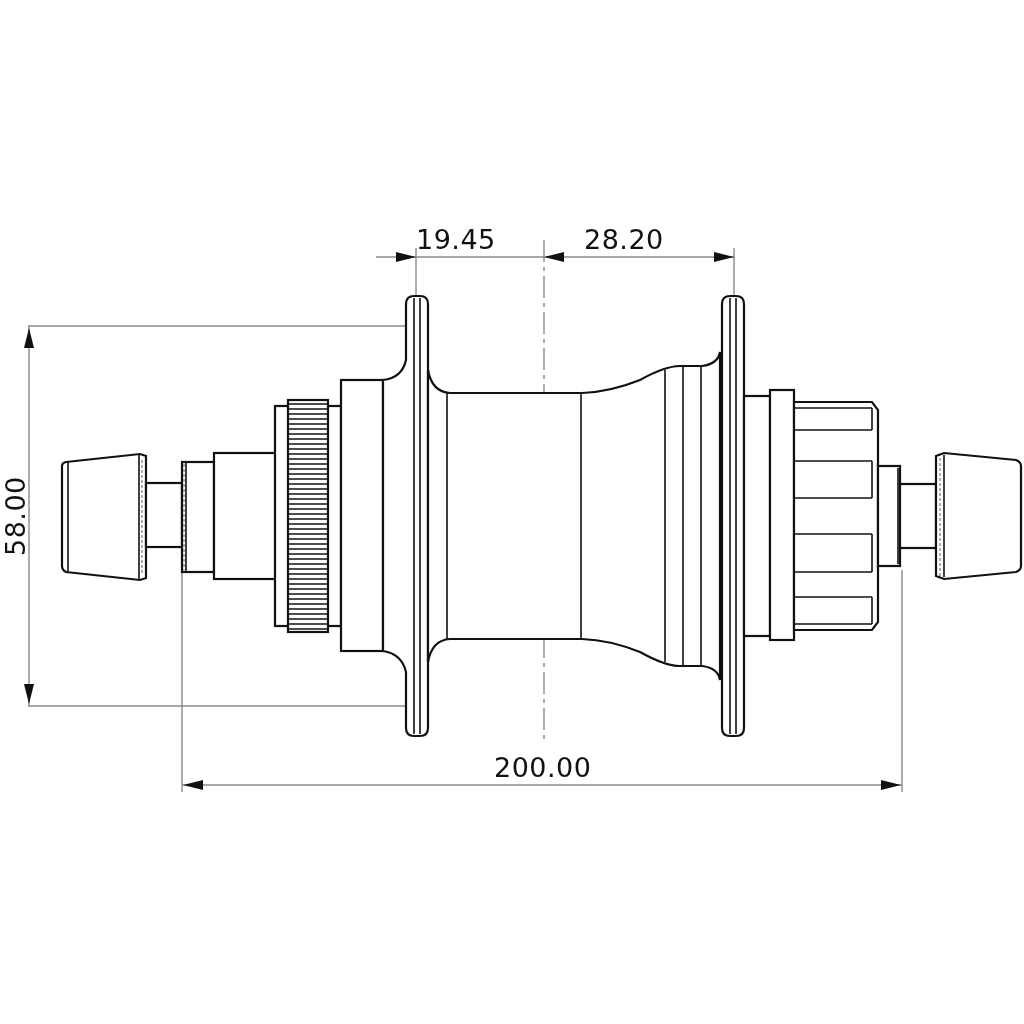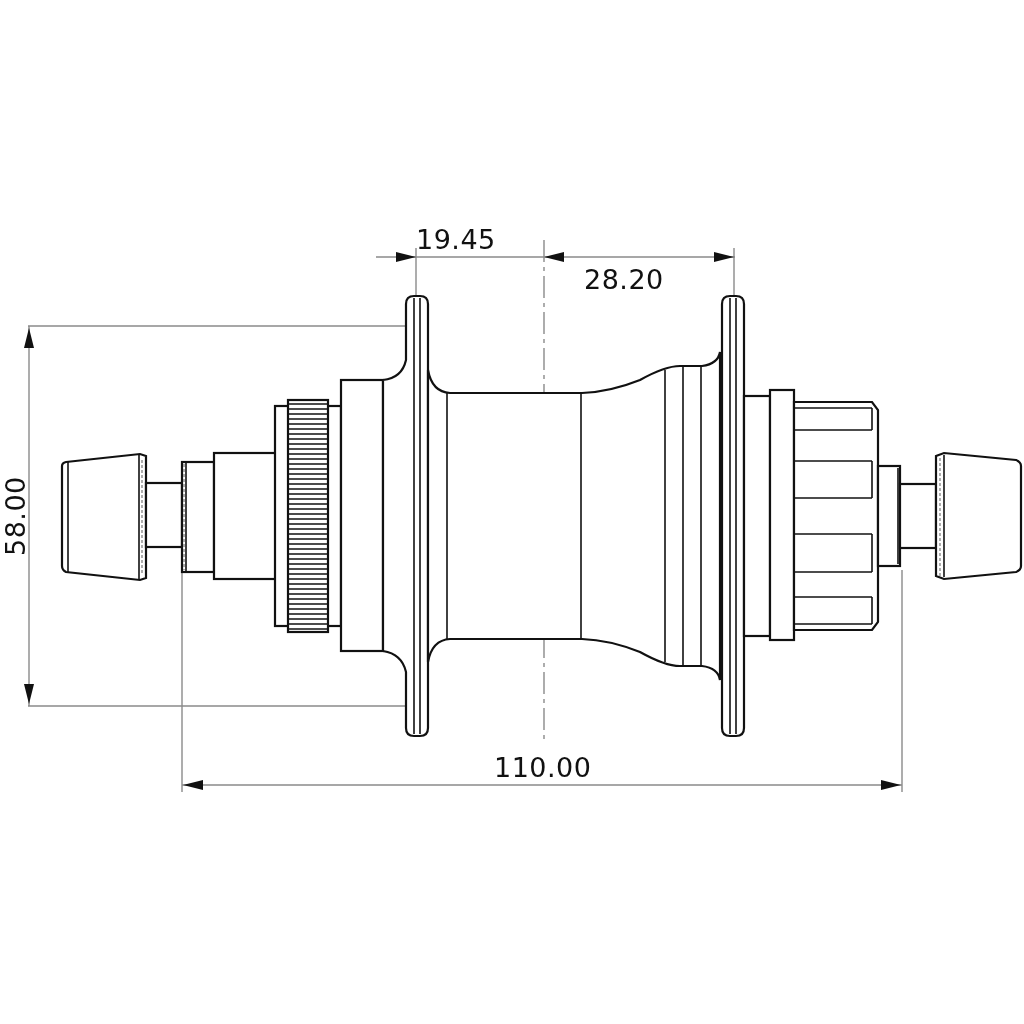--- a/index.html
+++ b/index.html
@@ -158,16 +158,16 @@
   </g>
 
   <g>
     <line class="dimline" x1="142" y1="460" x2="142" y2="574" stroke-dasharray="3 2"></line>
     <line class="dimline" x1="184" y1="464" x2="184" y2="570" stroke-dasharray="3 2"></line>
     <line class="dimline" x1="940" y1="458" x2="940" y2="576" stroke-dasharray="3 2"></line>
   </g>
 </svg>
 
 <div class="dimtext" style="left:416px; top:224px;">19.45</div>
-<div class="dimtext" style="left:584px; top:224px;margin-top:40px;">28.20</div>
+<div class="dimtext" style="left:584px; top:224px;">28.20</div>
 <div class="dimtext" id="dim-58" style="left:0px; top:556px;">58.00</div>
-<div class="dimtext" style="left:494px; top:752px;">110.00</div>
+<div class="dimtext" style="left:494px; top:752px;">200.00</div>
 </div>
 
 </body></html>

